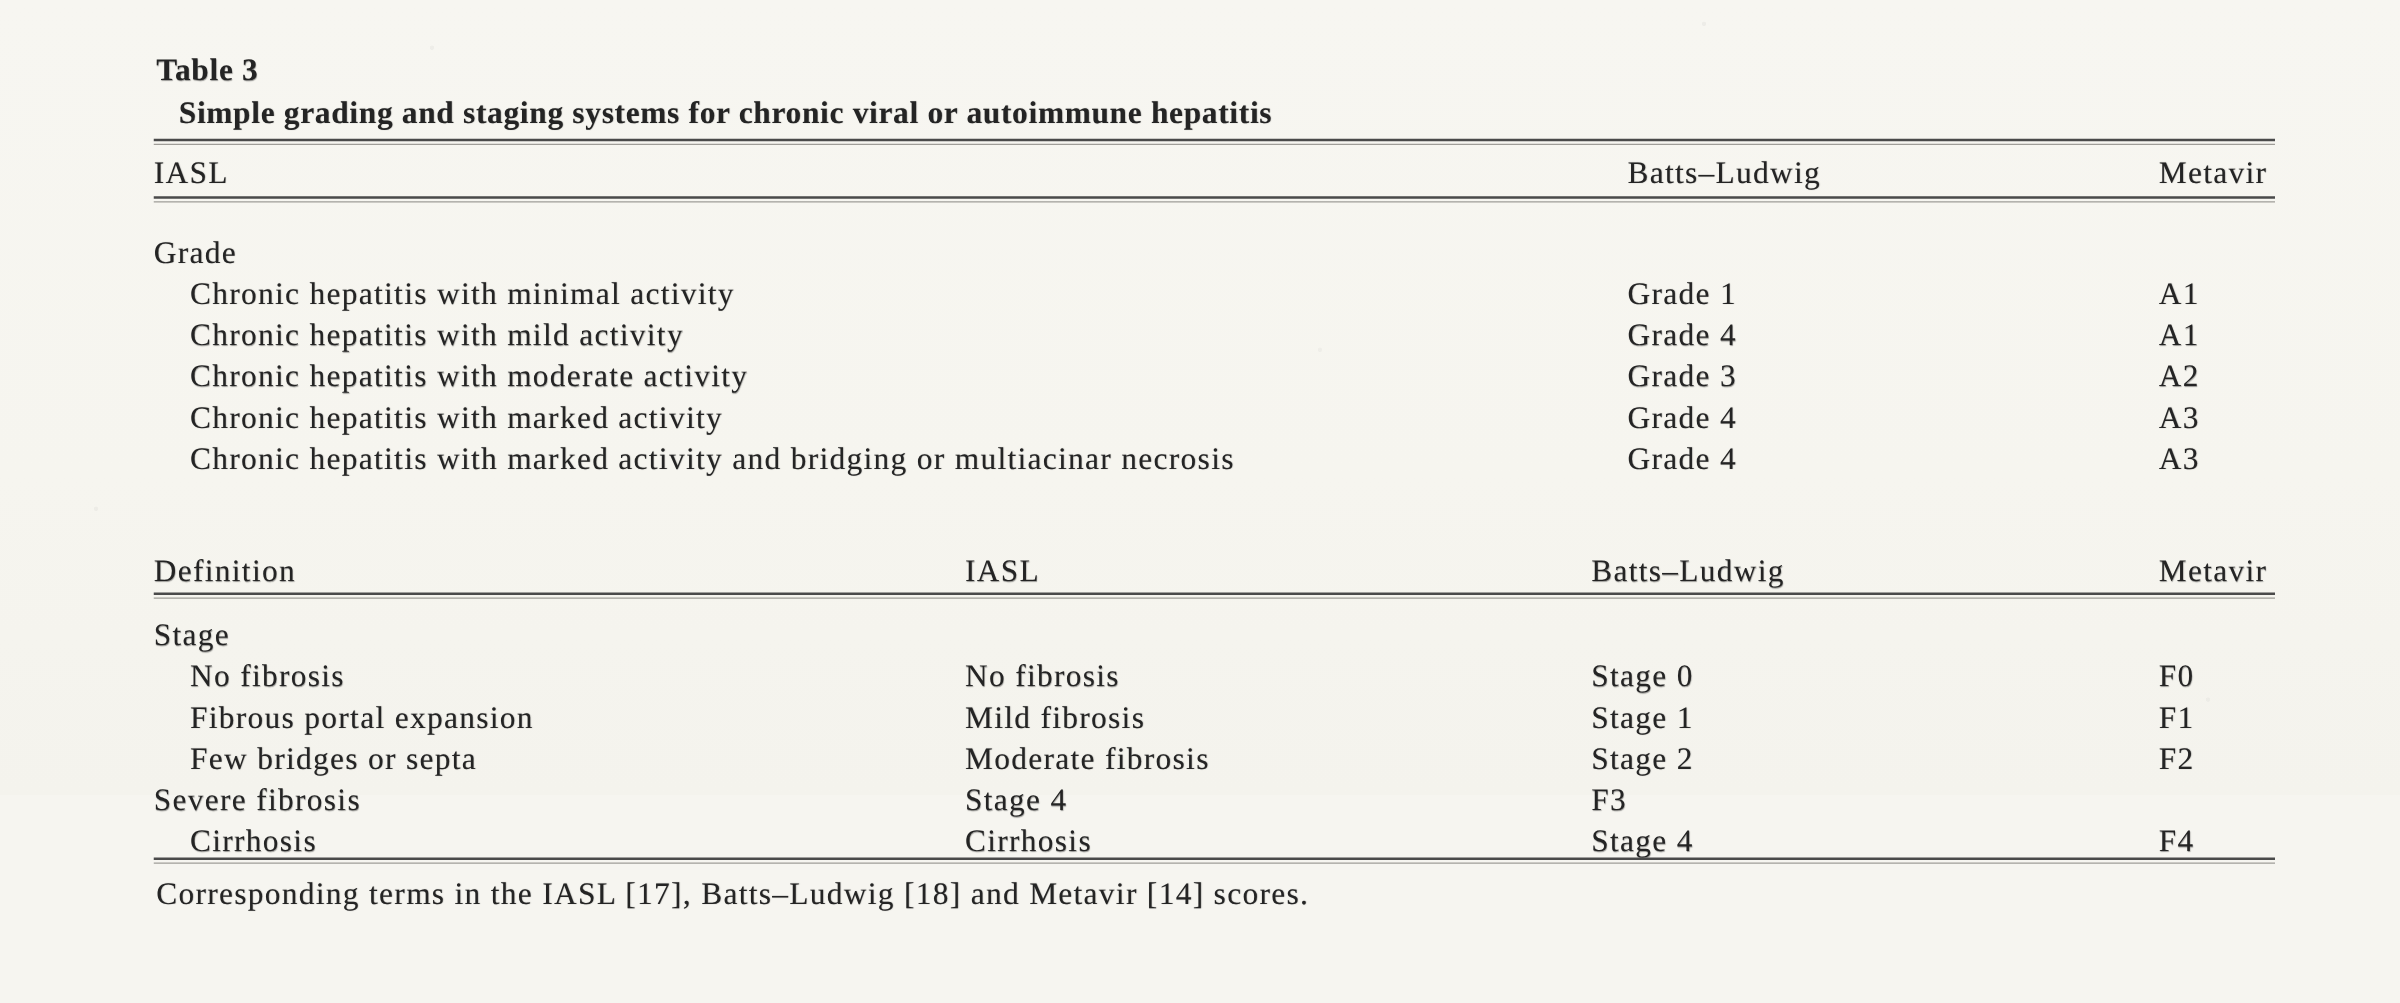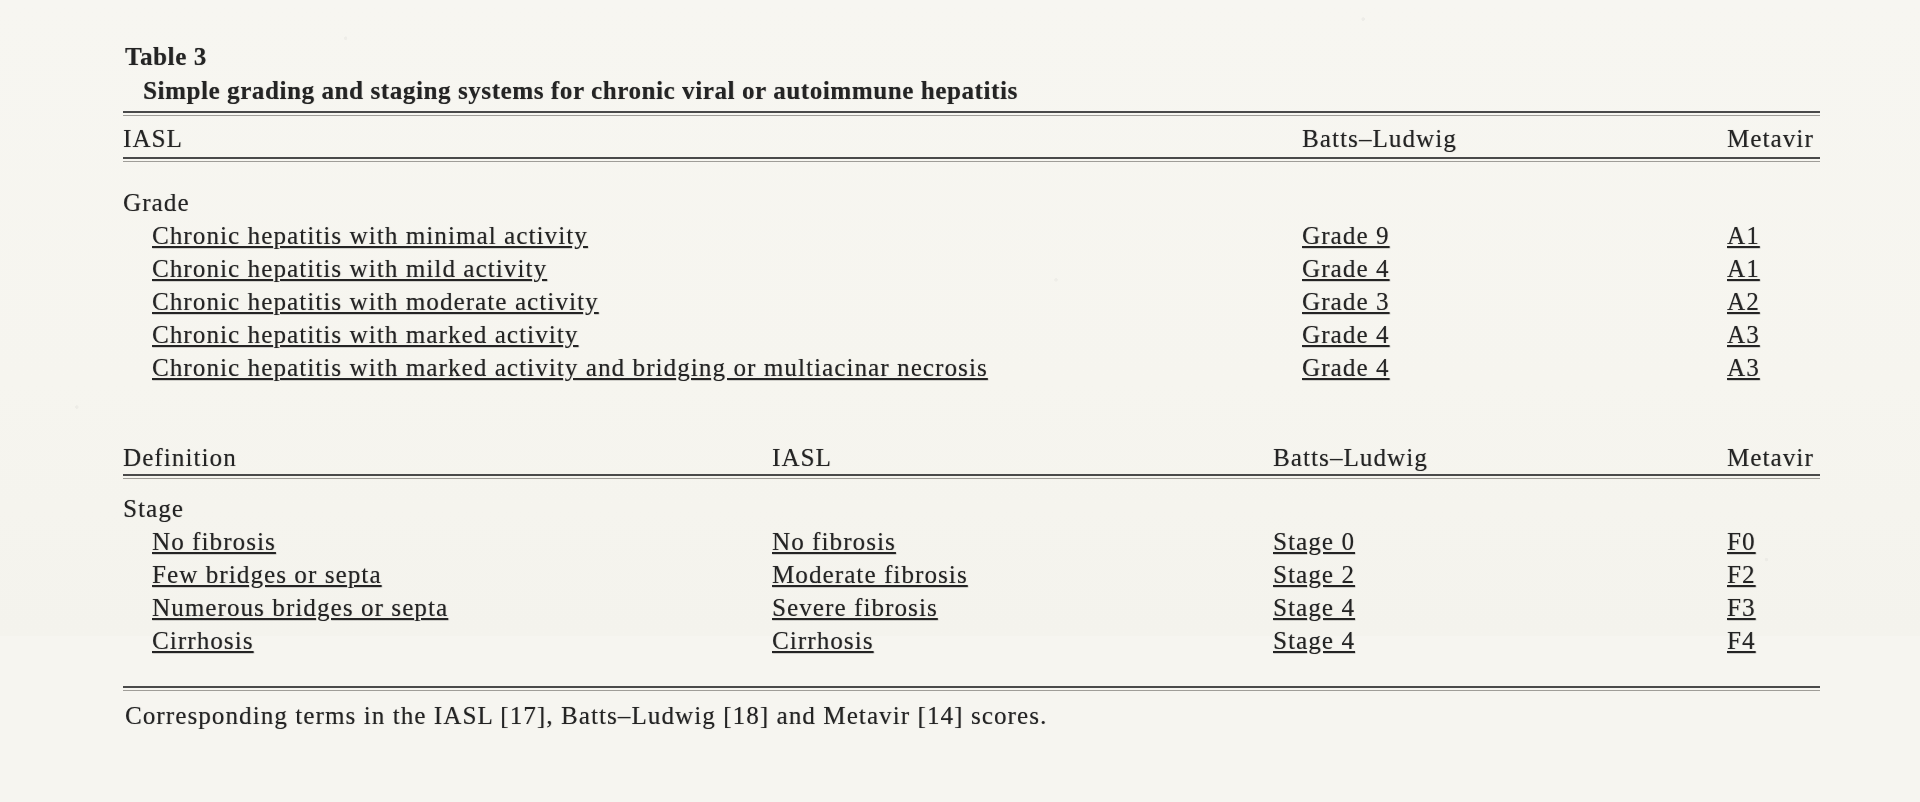--- a/index.html
+++ b/index.html
@@ -37,21 +37,21 @@
   .rule-2{top:157px;}
   .rule-3{top:474px;}
   .rule-4{top:686px;}
   .grid1{display:grid;grid-template-columns:1179px 425px 1fr;}
   .grid2{display:grid;grid-template-columns:649px 501px 454px 1fr;}
   .t1-header{position:absolute;top:124px;left:0;right:0;}
   .t1-body{position:absolute;top:174px;left:0;right:0;margin-top:12px;}
   .t2-header{position:absolute;top:443px;left:0;right:0;}
   .t2-body{position:absolute;top:492px;left:0;right:0;}
   .trow{height:33px;}
-  .trow .txt{line-height:33px;text-decoration:underline;}
+  .trow .txt{line-height:33px;}
   .section-label{height:33px;}
   .section-label .txt{line-height:33px;}
   .indent{padding-left:29px;}
   .cell{overflow:visible;}
   .footnote{position:absolute;top:701px;left:2px;}
 </style>
 </head>
 <body>
 
 <div class="page">
@@ -69,21 +69,21 @@
     </div>
 
     <div class="rule rule-2"></div>
 
     <div class="t1-body">
       <div class="section-label">
         <span class="txt">Grade</span>
       </div>
       <div class="trow grid1">
         <span class="cell txt indent">Chronic hepatitis with minimal activity</span>
-        <span class="cell txt">Grade 9</span>
+        <span class="cell txt">Grade 1</span>
         <span class="cell txt">A1</span>
       </div>
       <div class="trow grid1">
         <span class="cell txt indent">Chronic hepatitis with mild activity</span>
         <span class="cell txt">Grade 4</span>
         <span class="cell txt">A1</span>
       </div>
       <div class="trow grid1">
         <span class="cell txt indent">Chronic hepatitis with moderate activity</span>
         <span class="cell txt">Grade 3</span>
@@ -114,27 +114,32 @@
       <div class="section-label">
         <span class="txt">Stage</span>
       </div>
       <div class="trow grid2">
         <span class="cell txt indent">No fibrosis</span>
         <span class="cell txt">No fibrosis</span>
         <span class="cell txt">Stage 0</span>
         <span class="cell txt">F0</span>
       </div>
       <div class="trow grid2">
+        <span class="cell txt indent">Fibrous portal expansion</span>
+        <span class="cell txt">Mild fibrosis</span>
+        <span class="cell txt">Stage 1</span>
+        <span class="cell txt">F1</span>
+      </div>
+      <div class="trow grid2">
         <span class="cell txt indent">Few bridges or septa</span>
         <span class="cell txt">Moderate fibrosis</span>
         <span class="cell txt">Stage 2</span>
         <span class="cell txt">F2</span>
       </div>
       <div class="trow grid2">
-        <span class="cell txt indent">Numerous bridges or septa</span>
         <span class="cell txt">Severe fibrosis</span>
         <span class="cell txt">Stage 4</span>
         <span class="cell txt">F3</span>
       </div>
       <div class="trow grid2">
         <span class="cell txt indent">Cirrhosis</span>
         <span class="cell txt">Cirrhosis</span>
         <span class="cell txt">Stage 4</span>
         <span class="cell txt">F4</span>
       </div>

